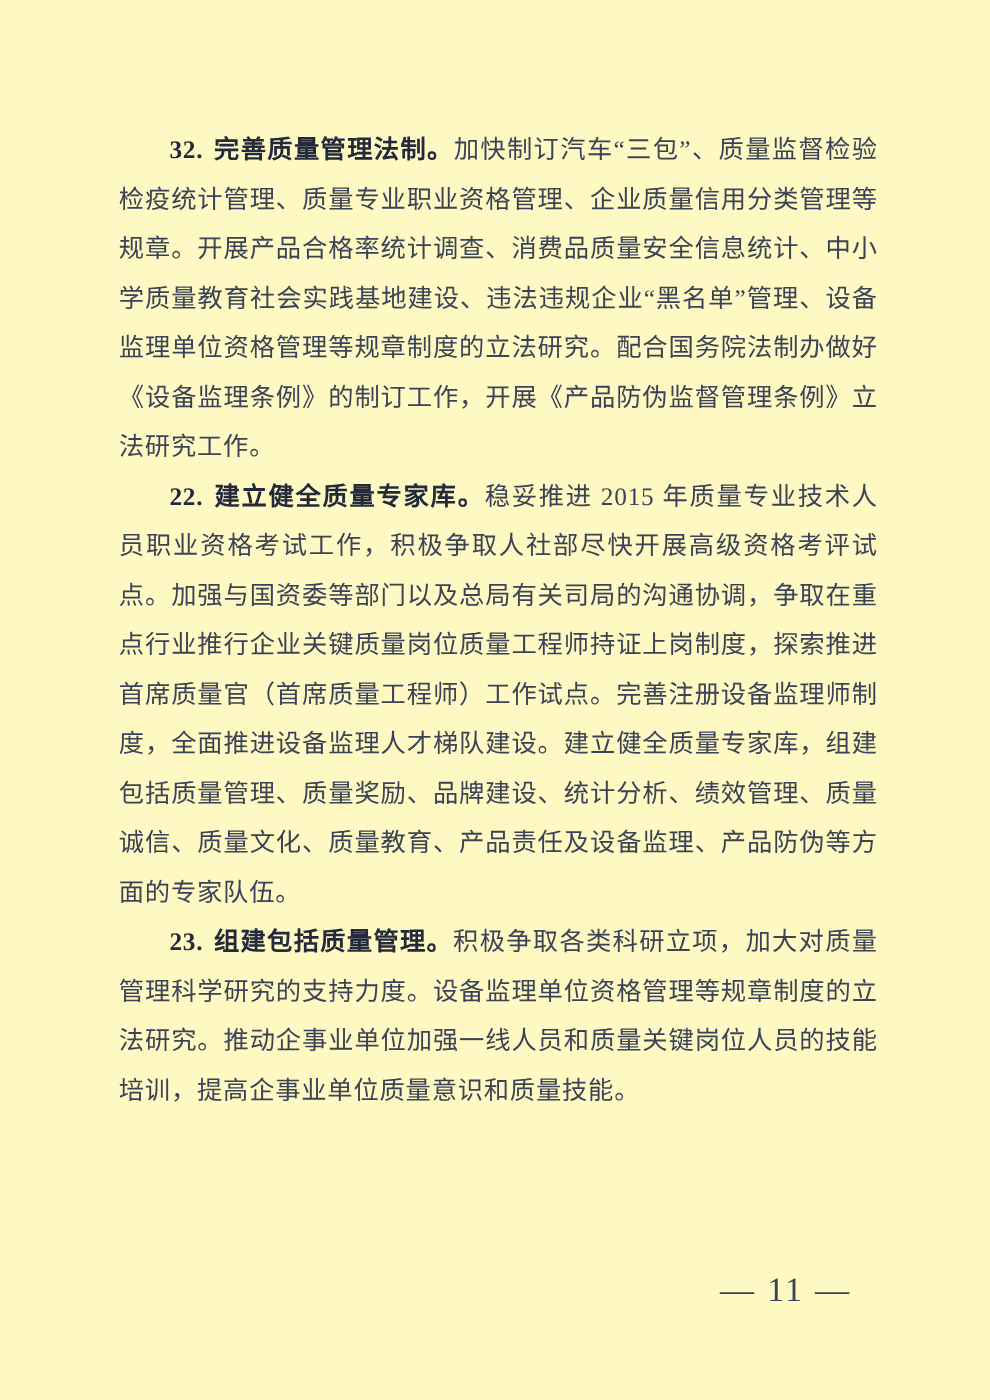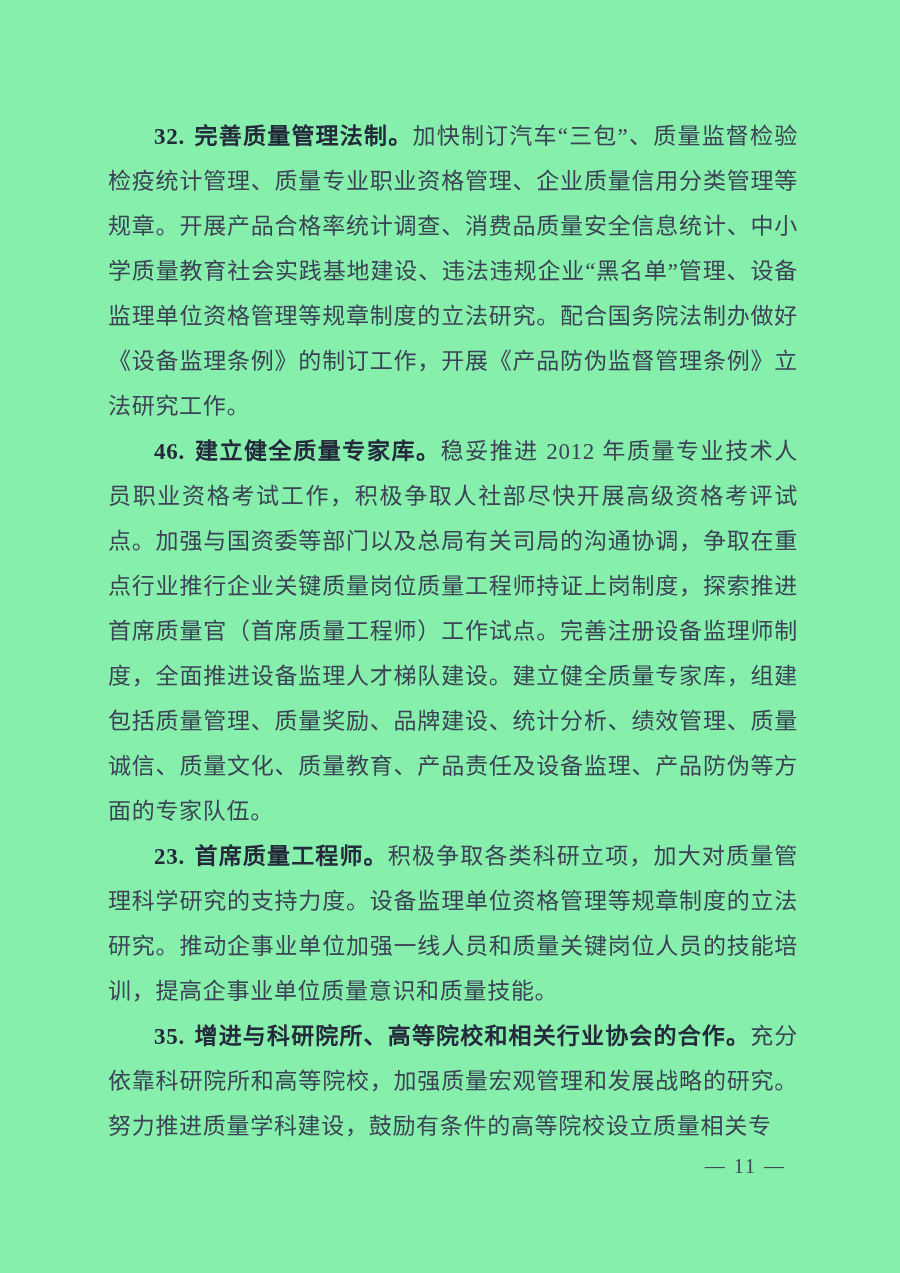--- a/index.html
+++ b/index.html
@@ -4,21 +4,21 @@
 <style>
   html, body {
     margin: 0;
     padding: 0;
     background: #ffffff;
   }
   .page {
     position: relative;
     width: 900px;
     height: 1273px;
-    background: #86efac;
+    background: #fef9c3;
     overflow: hidden;
     font-family: "Liberation Serif", "DejaVu Serif", serif;
   }
   .text-block {
     position: absolute;
     left: 108px;
     top: 114px;
     width: 690px;
     font-size: 23px;
     line-height: 45px;
@@ -41,39 +41,38 @@
     font-weight: 700;
     color: #242a3c;
     font-family: "Liberation Sans", "DejaVu Sans", sans-serif;
   }
   .para-body {
     font-weight: 400;
   }
   .page-footer {
     position: absolute;
     top: 1155px;
-    right: 114px;
-    font-size: 20px;
+    right: 126px;
+    font-size: 31px;
     letter-spacing: 2px;
     color: #3d4356;
     font-family: "Liberation Serif", "DejaVu Serif", serif;
   }
 </style>
 </head>
 <body>
 
 <div class="page">
   <main class="text-block">
 
     <p class="para"><span class="para-number">32.</span><span class="para-heading">完善质量管理法制。</span><span class="para-body">加快制订汽车“三包”、质量监督检验检疫统计管理、质量专业职业资格管理、企业质量信用分类管理等规章。开展产品合格率统计调查、消费品质量安全信息统计、中小学质量教育社会实践基地建设、违法违规企业“黑名单”管理、设备监理单位资格管理等规章制度的立法研究。配合国务院法制办做好《设备监理条例》的制订工作，开展《产品防伪监督管理条例》立法研究工作。</span></p>
 
-    <p class="para"><span class="para-number">46.</span><span class="para-heading">建立健全质量专家库。</span><span class="para-body">稳妥推进 2012 年质量专业技术人员职业资格考试工作，积极争取人社部尽快开展高级资格考评试点。加强与国资委等部门以及总局有关司局的沟通协调，争取在重点行业推行企业关键质量岗位质量工程师持证上岗制度，探索推进首席质量官（首席质量工程师）工作试点。完善注册设备监理师制度，全面推进设备监理人才梯队建设。建立健全质量专家库，组建包括质量管理、质量奖励、品牌建设、统计分析、绩效管理、质量诚信、质量文化、质量教育、产品责任及设备监理、产品防伪等方面的专家队伍。</span></p>
+    <p class="para"><span class="para-number">22.</span><span class="para-heading">建立健全质量专家库。</span><span class="para-body">稳妥推进 2015 年质量专业技术人员职业资格考试工作，积极争取人社部尽快开展高级资格考评试点。加强与国资委等部门以及总局有关司局的沟通协调，争取在重点行业推行企业关键质量岗位质量工程师持证上岗制度，探索推进首席质量官（首席质量工程师）工作试点。完善注册设备监理师制度，全面推进设备监理人才梯队建设。建立健全质量专家库，组建包括质量管理、质量奖励、品牌建设、统计分析、绩效管理、质量诚信、质量文化、质量教育、产品责任及设备监理、产品防伪等方面的专家队伍。</span></p>
 
-    <p class="para"><span class="para-number">23.</span><span class="para-heading">首席质量工程师。</span><span class="para-body">积极争取各类科研立项，加大对质量管理科学研究的支持力度。设备监理单位资格管理等规章制度的立法研究。推动企事业单位加强一线人员和质量关键岗位人员的技能培训，提高企事业单位质量意识和质量技能。</span></p>
+    <p class="para"><span class="para-number">23.</span><span class="para-heading">组建包括质量管理。</span><span class="para-body">积极争取各类科研立项，加大对质量管理科学研究的支持力度。设备监理单位资格管理等规章制度的立法研究。推动企事业单位加强一线人员和质量关键岗位人员的技能培训，提高企事业单位质量意识和质量技能。</span></p>
 
-    <p class="para"><span class="para-number">35.</span><span class="para-heading">增进与科研院所、高等院校和相关行业协会的合作。</span><span class="para-body">充分依靠科研院所和高等院校，加强质量宏观管理和发展战略的研究。努力推进质量学科建设，鼓励有条件的高等院校设立质量相关专</span></p>
 
   </main>
 
   <footer class="page-footer">
     <span>— 11 —</span>
   </footer>
 </div>
 
 </body></html>

